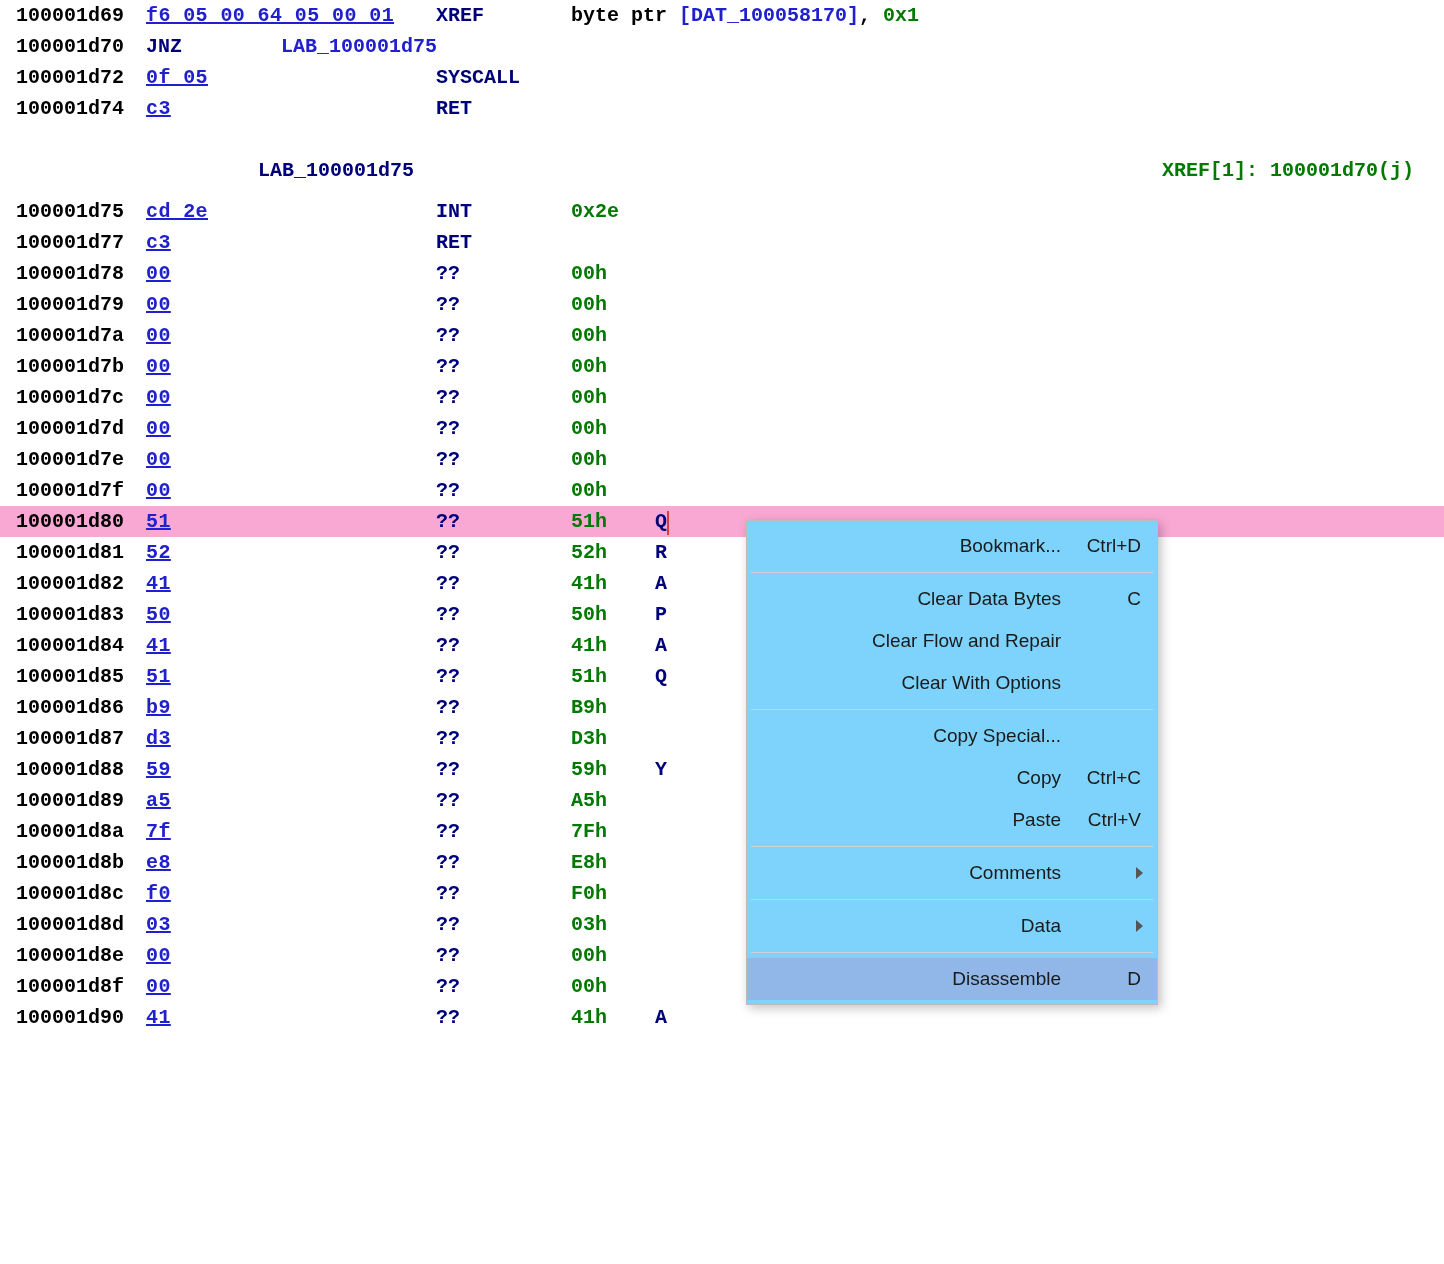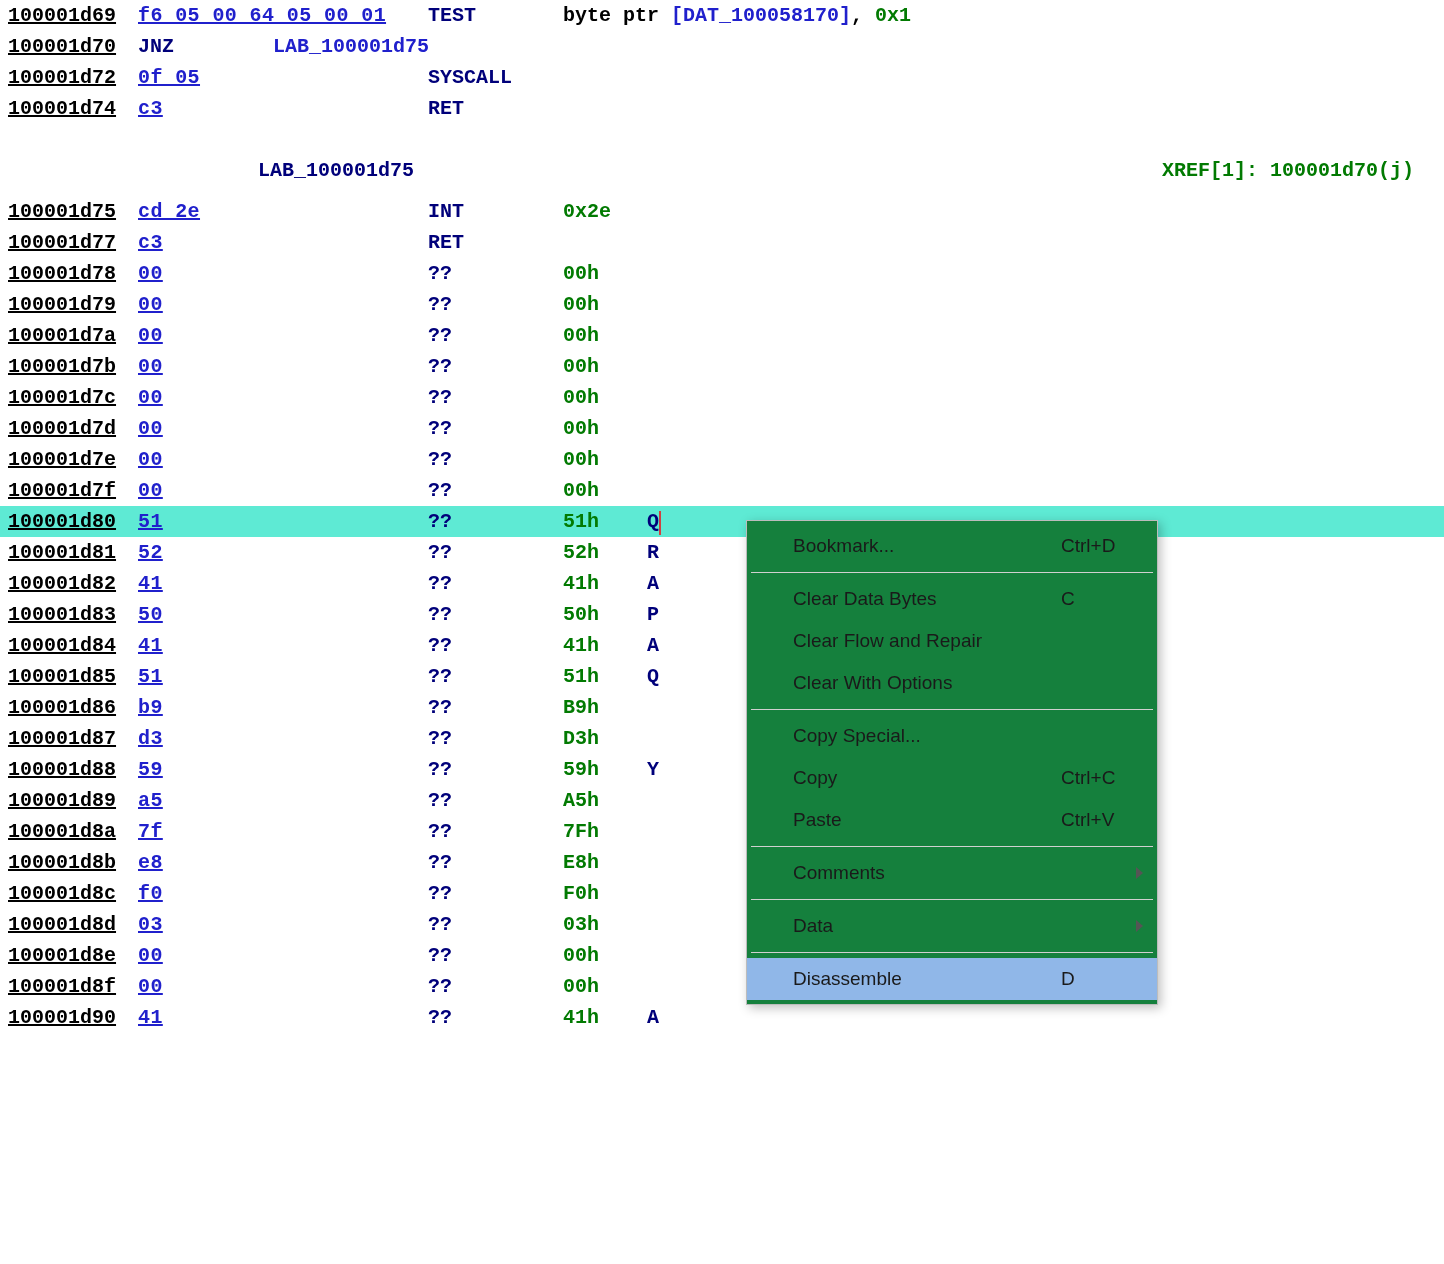--- a/index.html
+++ b/index.html
@@ -14,30 +14,29 @@
   .listing {
     padding: 0;
   }
   .row {
     white-space: pre;
     height: 31px;
     display: flex;
     align-items: center;
   }
   .row.selected {
-    background: #5eead4;
+    background: #f9a8d4;
     align-items: flex-end;
   }
   .col-addr {
     display: inline-block;
     width: 130px;
-    margin-left: 8px;
+    margin-left: 16px;
     color: #000000;
     font-weight: 600;
-    text-decoration: underline;
   }
   .col-bytes {
     display: inline-block;
     width: 290px;
     color: #2020cc;
     font-weight: 600;
     letter-spacing: 0.4px;
     text-decoration: underline;
   }
   .col-mnem {
@@ -84,27 +83,28 @@
     position:relative;
     top:1px;
   }
 
   
   .context-menu {
     position: absolute;
     left: 746px;
     top: 520px;
     width: 410px;
-    background: #15803d;
+    background: #7dd3fc;
     border: 1px solid #bcbcbc;
     box-shadow: 3px 3px 10px rgba(0,0,0,0.25);
     font-family: "Segoe UI", Arial, sans-serif;
     font-size: 19px;
     color: #1a1a1a;
     padding: 4px 0;
+    text-align: right;
   }
   .menu-item {
     display:flex;
     align-items:center;
     height: 42px;
     padding: 0 16px 0 46px;
     cursor: default;
     position: relative;
   }
   .menu-item .mi-label { flex:1; }
@@ -125,21 +125,21 @@
     margin:5px 4px;
   }
   .menu-item.highlight {
     background:#90b7e8;
   }
 </style>
 </head>
 <body>
 
 <div class="listing" id="listing">
-    <div class="row"><span class="col-addr">100001d69</span><span class="col-bytes">f6 05 00 64 05 00 01</span><span class="col-mnem">TEST</span><span class="col-op"><span class="text">byte ptr </span><span class="addrref">[DAT_100058170]</span><span class="text">, </span><span class="num">0x1</span></span></div>
+    <div class="row"><span class="col-addr">100001d69</span><span class="col-bytes">f6 05 00 64 05 00 01</span><span class="col-mnem">XREF</span><span class="col-op"><span class="text">byte ptr </span><span class="addrref">[DAT_100058170]</span><span class="text">, </span><span class="num">0x1</span></span></div>
     <div class="row"><span class="col-addr">100001d70</span><span class="col-mnem">JNZ</span><span class="col-op"><span class="addrref">LAB_100001d75</span></span></div>
     <div class="row"><span class="col-addr">100001d72</span><span class="col-bytes">0f 05</span><span class="col-mnem">SYSCALL</span><span class="col-op"></span></div>
     <div class="row"><span class="col-addr">100001d74</span><span class="col-bytes">c3</span><span class="col-mnem">RET</span><span class="col-op"></span></div>
     <div class="label-row">
       <span class="label-name">LAB_100001d75</span>
       <span class="xref">XREF[1]:     100001d70(j)</span>
     </div>
     <div class="row"><span class="col-addr">100001d75</span><span class="col-bytes">cd 2e</span><span class="col-mnem">INT</span><span class="col-op"><span class="num">0x2e</span></span></div>
     <div class="row"><span class="col-addr">100001d77</span><span class="col-bytes">c3</span><span class="col-mnem">RET</span><span class="col-op"></span></div>
     <div class="row"><span class="col-addr">100001d78</span><span class="col-bytes">00</span><span class="col-mnem">??</span><span class="col-op"><span class="num">00h</span></span></div>

